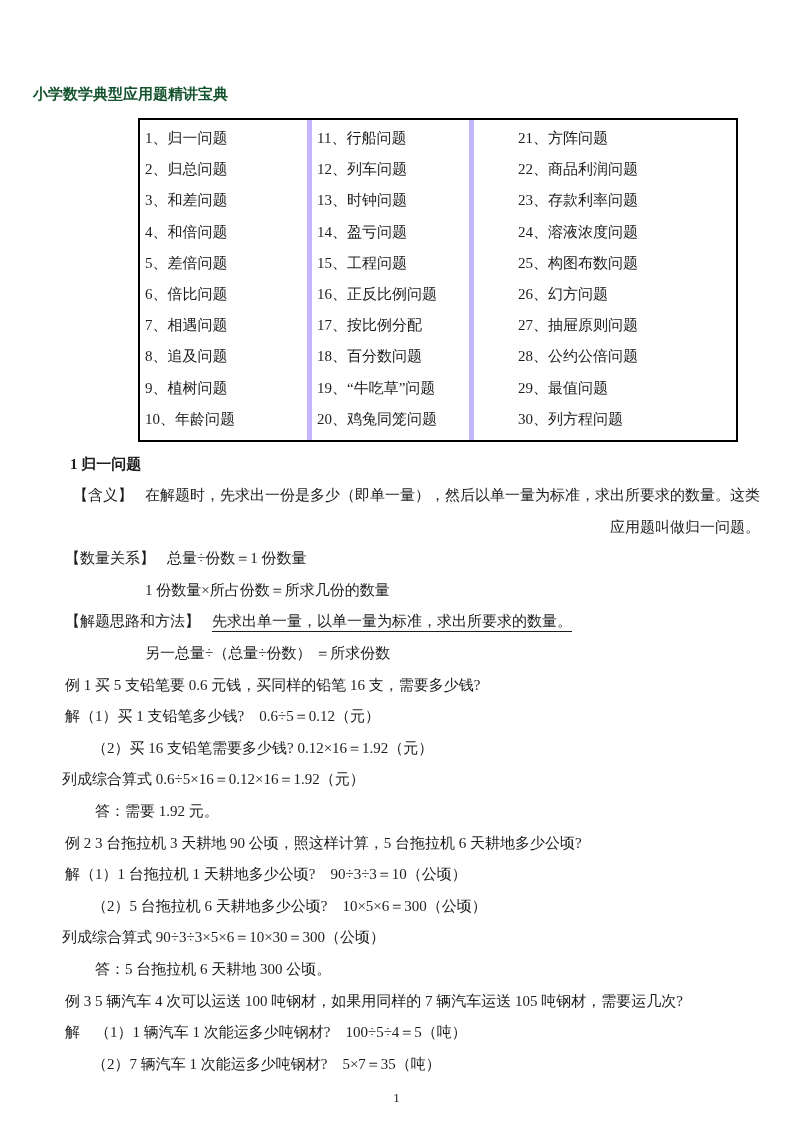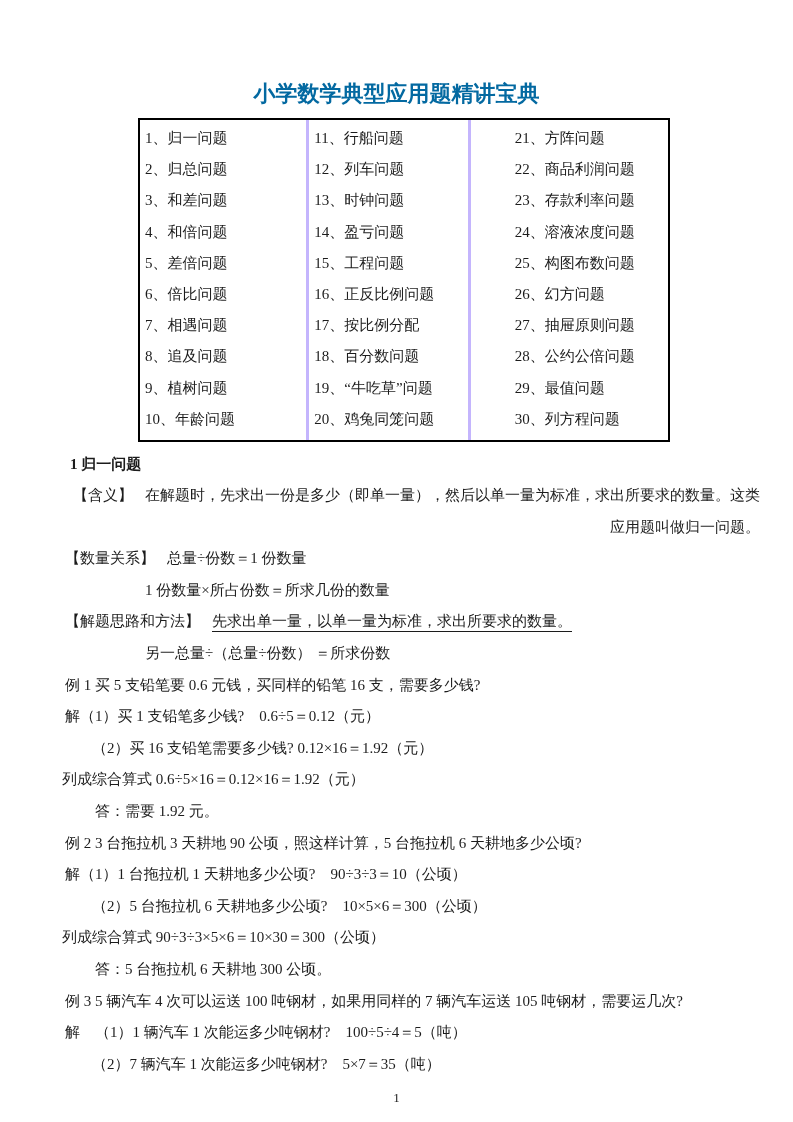--- a/index.html
+++ b/index.html
@@ -10,43 +10,42 @@
     margin: 0 auto;
     background: #ffffff;
     font-family: "Liberation Serif", "DejaVu Serif", serif;
     color: #1c1c1c;
     box-sizing: border-box;
     padding: 82px 33px 0 33px;
     overflow: hidden;
   }
   .title {
     margin: 0 0 12px 0;
-    text-align: center;
-    color: #0369a1;
-    font-size: 22px;
+    color: #14532d;
+    font-size: 15px;
     font-weight: bold;
     line-height: 24px;
   }
   .types-label {
     margin: 0 0 6px 0;
     padding-left: 37px;
     font-size: 15px;
     line-height: 26px;
   }
   .types-table {
     display: flex;
     margin-left: 105px;
     border: 2px solid #000;
-    width: 532px;
+    width: 600px;
     box-sizing: border-box;
   }
   .tcol {
     box-sizing: border-box;
     padding: 3px 0 5px 5px;
-    border-left: 3px solid #c4b5fd;
+    border-left: 5px solid #c4b5fd;
   }
   .tcol:first-child { border-left: none; }
   .tcol-1 { width: 167px; }
   .tcol-2 { width: 162px; }
   .tcol-3 { width: 201px; padding-left: 44px; }
   .titem {
     font-size: 15px;
     line-height: 31.2px;
     white-space: nowrap;
   }

